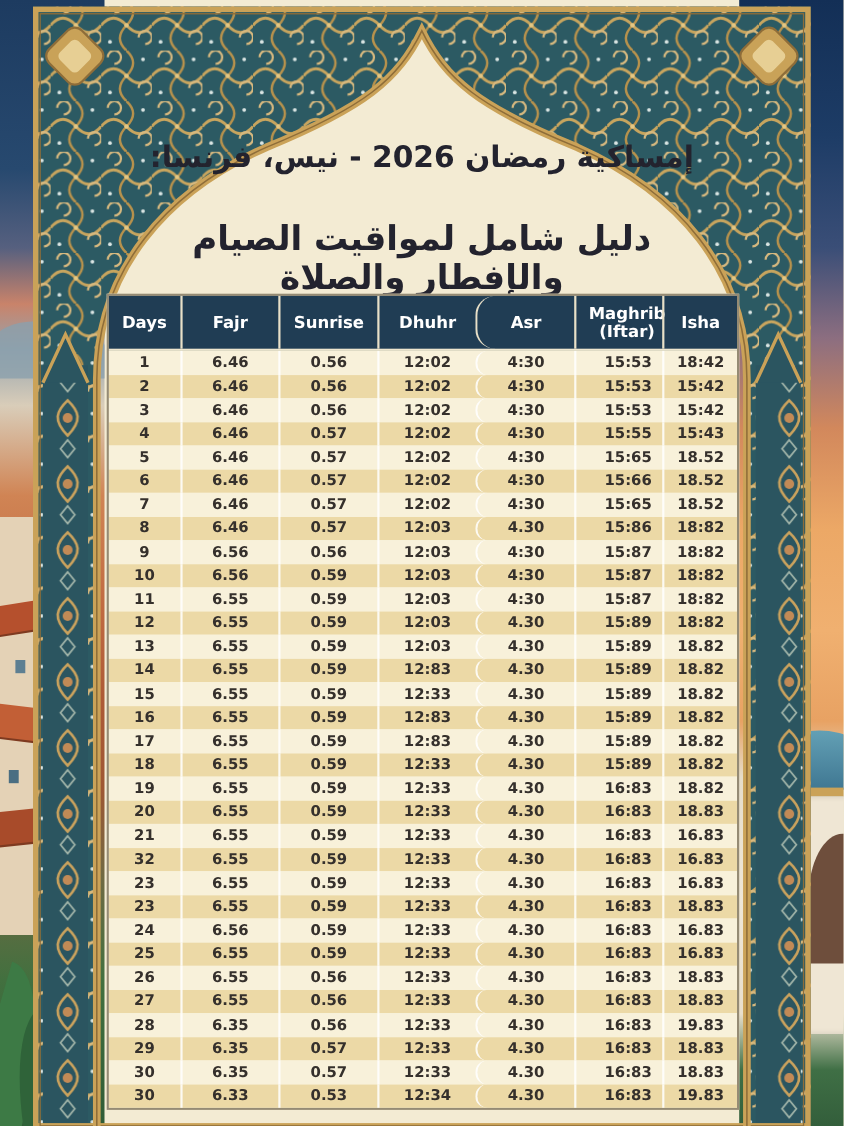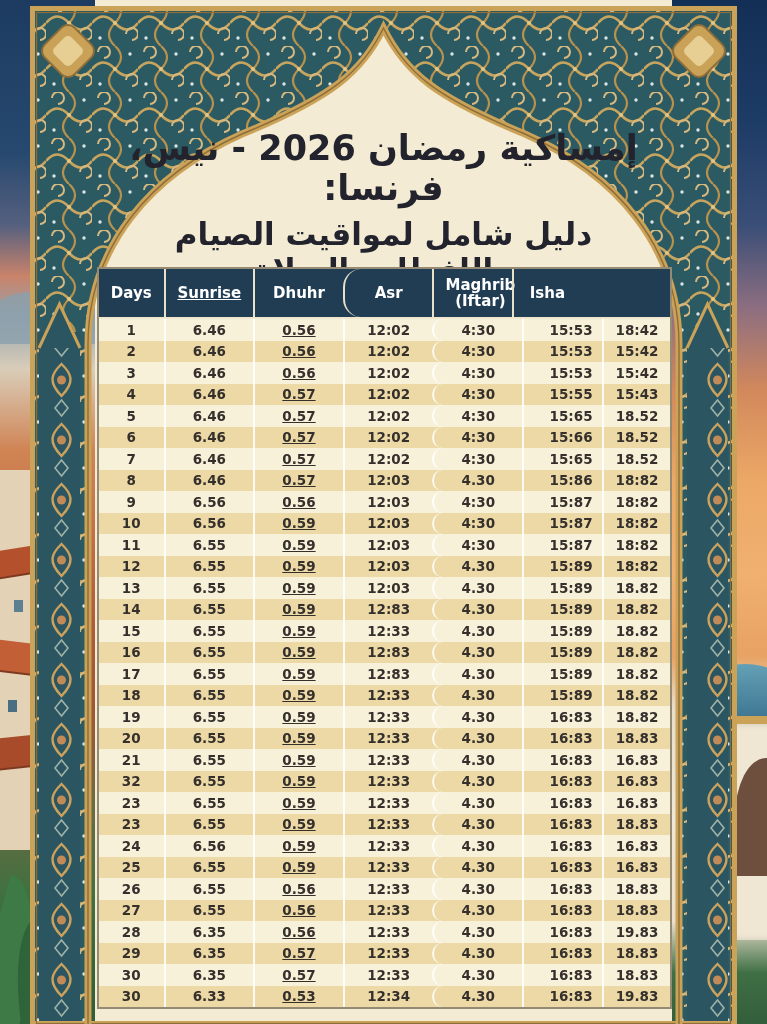--- a/index.html
+++ b/index.html
@@ -31,33 +31,33 @@
   .dome{position:absolute;top:664px;right:-22px;width:88px;height:54px;
     background:linear-gradient(180deg,#63a0b5,#3f7792);border-radius:100% 100% 0 0;}
   .dome-base{position:absolute;top:716px;right:-18px;width:84px;height:8px;background:#caa258;}
   .facade{position:absolute;top:724px;right:-18px;width:84px;height:216px;background:#efe6d4;box-shadow:inset 4px 0 6px rgba(0,0,0,.12);}
   .door-arch{position:absolute;top:758px;right:-30px;width:62px;height:118px;background:#6e4e3c;border-radius:100% 100% 0 0;}
   
   .frame{position:absolute;left:0;top:0;z-index:2;pointer-events:none;}
   
   .content{position:absolute;inset:0;z-index:3;}
   .title{position:absolute;left:110px;right:110px;top:128px;text-align:center;direction:rtl;color:#23232e;font-weight:bold;}
-  .title-line1{font-size:35px;letter-spacing:.5px;margin-bottom:8px;}
+  .title-line1{font-size:27px;letter-spacing:.5px;margin-bottom:40px;}
   .title-line2{font-size:31px;letter-spacing:.5px;}
   .timetable{position:absolute;left:97px;top:267px;width:575px;border:2px solid #958b74;background:#f8f1da;box-sizing:border-box;}
   .thead{display:flex;height:48px;background:#203d54;color:#ffffff;font-size:15px;font-weight:bold;
     text-align:center;align-items:stretch;border-bottom:2px solid #efe7cf;}
   .th{display:flex;align-items:center;justify-content:center;line-height:1.1;padding:0 2px;box-sizing:border-box;}
   .th + .th{border-left:2px solid #e8e0c8;}
   .tr{display:flex;height:21.5px;font-size:13.5px;font-weight:bold;color:#35302c;align-items:stretch;text-align:center;}
   .tr.even{background:#f8f1da;}
   .tr.odd{background:#ecd9a6;}
   .td{display:flex;align-items:center;justify-content:center;box-sizing:border-box;}
   .td + .td{border-left:2px solid rgba(255,255,255,.85);}
-  .c0{width:11.3%;} .c1{width:15.7%;} .c2{width:15.7%;text-decoration:underline;} .c3{width:15.7%;}
+  .c0{width:11.3%;} .c1{width:15.7%;} .c2{width:15.7%;} .c3{width:15.7%;}
   .c4{width:15.7%;border-radius:18px;} .c5{width:14.0%;padding-left:16px;} .c6{width:11.9%;}
 </style>
 </head>
 <body>
 
 <div class="scene scene-left">
   <div class="mountain"></div>
   <div class="wallband"></div>
   <div class="roof roof1"></div>
   <div class="roof roof2"></div>
@@ -121,20 +121,21 @@
 
 <div class="content">
   <div class="title">
     <div class="title-line1">إمساكية رمضان 2026 - نيس، فرنسا:</div>
     <div class="title-line2">دليل شامل لمواقيت الصيام والإفطار والصلاة</div>
   </div>
 
   <div class="timetable">
     <div class="thead">
       <div class="th c0">Days</div>
+      <div class="th c1">Fajr</div>
       <div class="th c2">Sunrise</div>
       <div class="th c3">Dhuhr</div>
       <div class="th c4">Asr</div>
       <div class="th c5">Maghrib (Iftar)</div>
       <div class="th c6">Isha</div>
     </div>
     <div>
         <div class="tr even">
     <div class="td c0">1</div>
     <div class="td c1">6.46</div>

